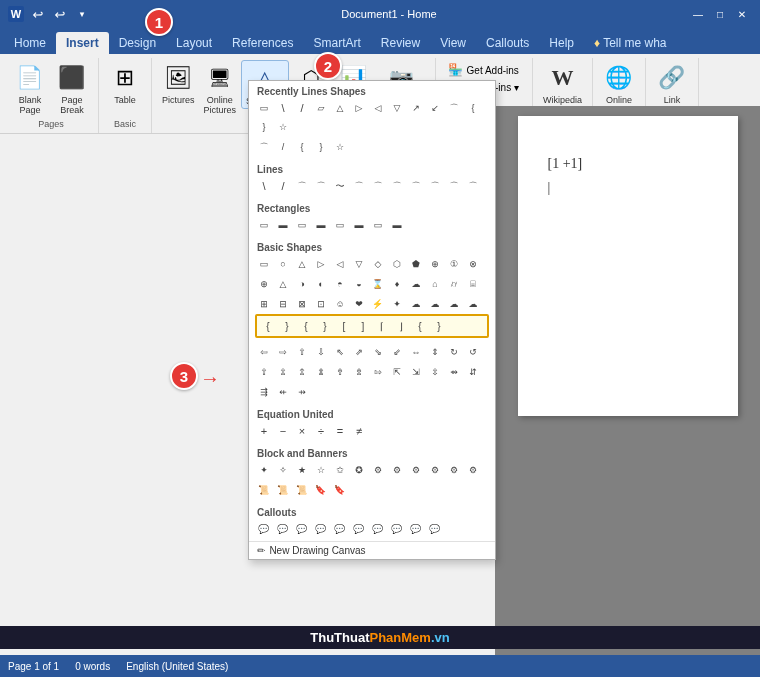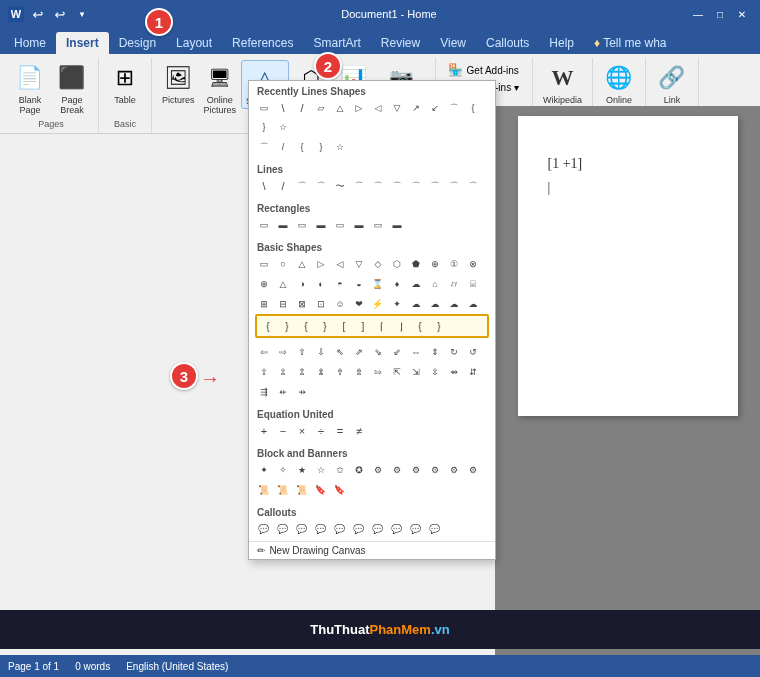--- a/index.html
+++ b/index.html
@@ -183,21 +183,21 @@
       font-size: 10px;
       gap: 16px;
     }
 
     .watermark {
       position: absolute;
       bottom: 28px;
       left: 0;
       right: 0;
       text-align: center;
-      padding: 12px;
+      padding: 4px;
       background: #1a1a2e;
       color: white;
       font-size: 13px;
       font-weight: bold;
       z-index: 200;
     }
     .watermark span.orange { color: #ff8c00; }
     .watermark span.blue { color: #4fc3f7; }
 
     

